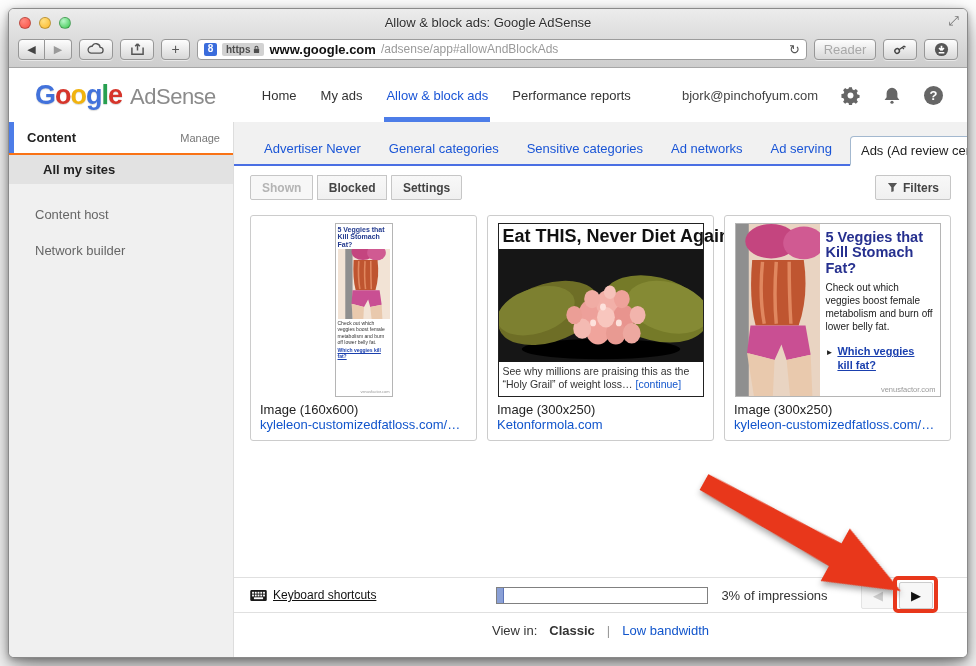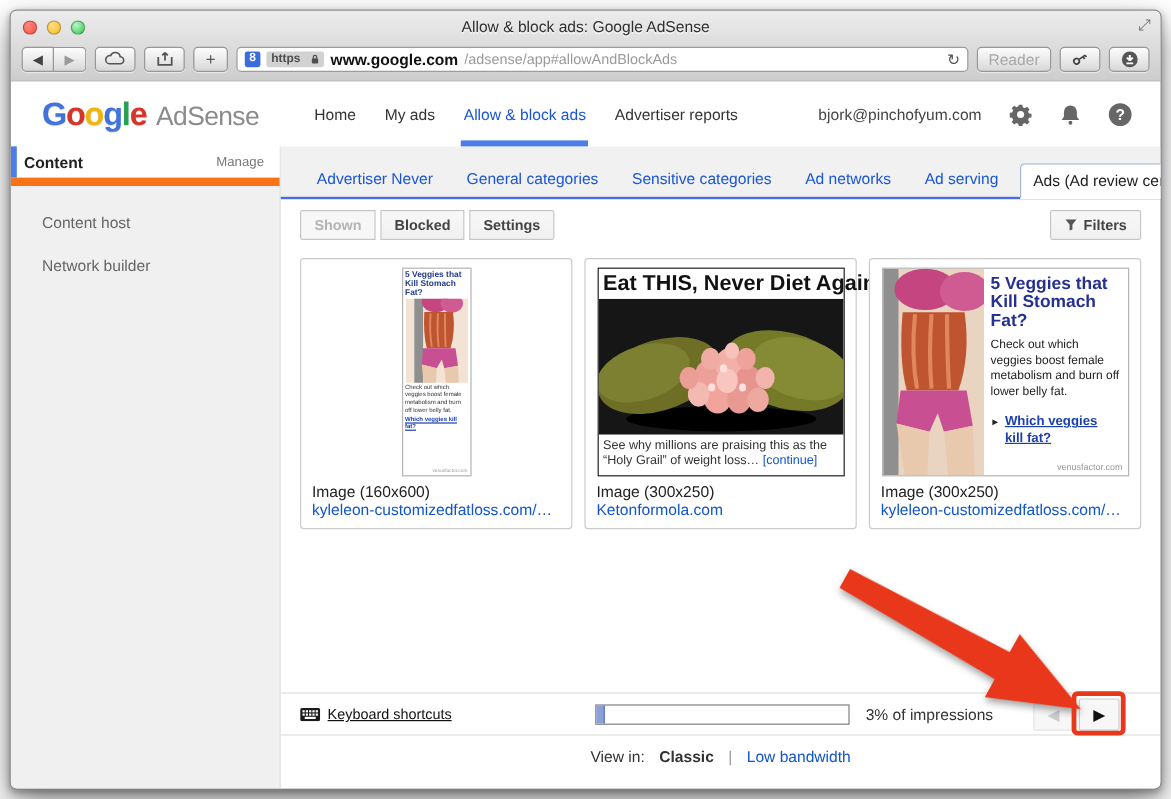--- a/index.html
+++ b/index.html
@@ -37,21 +37,21 @@
   .seg .tb-btn:last-child  { border-radius:0 4px 4px 0; }
   .arrow-fwd { color:#9a9a9a; }
   .tb-cloud, .tb-share { width:34px; }
   .tb-plus { width:29px; font-size:14px; color:#555; }
   .urlbar {
     flex:1; height:21px; background:#fff; border:1px solid #9c9c9c; border-radius:4px;
     display:flex; align-items:center; gap:5px; padding:0 6px; min-width:0;
   }
   .favicon { width:13px; height:13px; border-radius:2px; background:#3a6cdc; color:#fff;
     font-size:10px; font-weight:bold; display:flex; align-items:center; justify-content:center; line-height:1; }
-  .https-badge { display:flex; align-items:center; gap:9px; background:#d2d2d2; border-radius:2px;
+  .https-badge { display:flex; align-items:center; gap:3px; background:#d2d2d2; border-radius:2px;
     padding:1px 4px; font-size:10px; font-weight:bold; color:#4e4e4e; }
   .url-domain { font-size:13px; font-weight:bold; color:#111; white-space:nowrap; }
   .url-path { font-size:12px; color:#9a9a9a; white-space:nowrap; overflow:hidden; text-overflow:ellipsis; flex:1; }
   .refresh { margin-left:auto; font-size:13px; color:#555; }
   .reader-btn { width:62px; font-size:13px; color:#a8a8a8; }
   .tb-key, .tb-down { width:34px; }
 
   
   .gheader { position:relative; height:54px; background:#fff; display:flex; align-items:center; padding:0 24px 0 26px; }
   .glogo { display:flex; align-items:baseline; gap:8px; margin-right:34px; }
@@ -64,21 +64,21 @@
   .gheader-right { margin-left:auto; display:flex; align-items:center; gap:22px; }
   .gemail { font-size:13px; color:#444; }
   .gicon { width:20px; height:20px; display:flex; align-items:center; justify-content:center; }
   .help-circle { width:19px; height:19px; border-radius:50%; background:#666; color:#fff; font-size:13px; font-weight:bold;
     display:flex; align-items:center; justify-content:center; }
 
   
   .gbody { flex:1; display:flex; min-height:0; }
   .sidebar { width:225px; background:#f0f0f0; border-right:1px solid #ddd; }
   .sb-section { position:relative; background:#fff; height:33px; display:flex; align-items:center;
-    padding-left:11px; padding-right:13px; border-bottom:7px solid #f97316; }
+    padding-left:18px; padding-right:13px; border-bottom:2px solid #f97316; }
   .sb-section::before { content:""; position:absolute; left:0; top:0; bottom:0; width:5px; background:#4d7de8; }
   .sb-section-label { font-size:13px; font-weight:bold; color:#222; }
   .sb-manage { margin-left:auto; font-size:11px; color:#777; }
   .sb-item-active { background:#e2e2e2; height:29px; display:flex; align-items:center; padding-left:34px;
     font-size:13px; font-weight:bold; color:#222; }
   .sb-item { height:36px; display:flex; align-items:center; padding-left:26px; font-size:13px; color:#666; }
   .sb-gap { height:12px; }
 
   .main { flex:1; display:flex; flex-direction:column; background:#fff; min-width:0; }
   .tabstrip { background:#f1f1f1; height:44px; display:flex; align-items:flex-end; padding:0 0 0 20px;
@@ -225,21 +225,21 @@
 
     <div class="gheader">
       <div class="glogo">
         <span class="gword"><span style="color: rgb(66, 114, 219);">G</span><span style="color: rgb(214, 53, 43);">o</span><span style="color: rgb(241, 179, 14);">o</span><span style="color: rgb(66, 114, 219);">g</span><span style="color: rgb(39, 160, 80);">l</span><span style="color: rgb(214, 53, 43);">e</span></span>
         <span class="gprod">AdSense</span>
       </div>
       <div class="gnav">
         <span class="gnav-item">Home</span>
         <span class="gnav-item">My ads</span>
         <span class="gnav-item active">Allow &amp; block ads</span>
-        <span class="gnav-item">Advertiser reports</span>
+        <span class="gnav-item">Performance reports</span>
       </div>
       <div class="gheader-right">
         <span class="gemail">bjork@pinchofyum.com</span>
         <span class="gicon">
           <svg width="19" height="19" viewBox="0 0 22 22">
               <path d="M9.3 1.5h3.4l.4 2.4 2 .9 2.1-1.4 2.4 2.4-1.4 2.1.9 2 2.4.4v3.4l-2.4.4-.9 2 1.4 2.1-2.4 2.4-2.1-1.4-2 .9-.4 2.4H9.3l-.4-2.4-2-.9-2.1 1.4-2.4-2.4 1.4-2.1-.9-2-2.4-.4V9.3l2.4-.4.9-2-1.4-2.1 2.4-2.4 2.1 1.4 2-.9z" fill="#666"></path>
               <circle cx="11" cy="11" r="3.4" fill="#fff"></circle>
             </svg>
         </span>
         <span class="gicon">
@@ -251,20 +251,21 @@
         <span class="help-circle">?</span>
       </div>
     </div>
 
     <div class="gbody">
       <div class="sidebar">
         <div class="sb-section">
           <span class="sb-section-label">Content</span>
           <span class="sb-manage">Manage</span>
         </div>
+        <div class="sb-item-active">All my sites</div>
         <div class="sb-gap"></div>
         <div class="sb-item">Content host</div>
         <div class="sb-item">Network builder</div>
       </div>
 
       <div class="main">
         <div class="tabstrip">
           <span class="tab">Advertiser Never</span>
           <span class="tab">General categories</span>
           <span class="tab">Sensitive categories</span>

